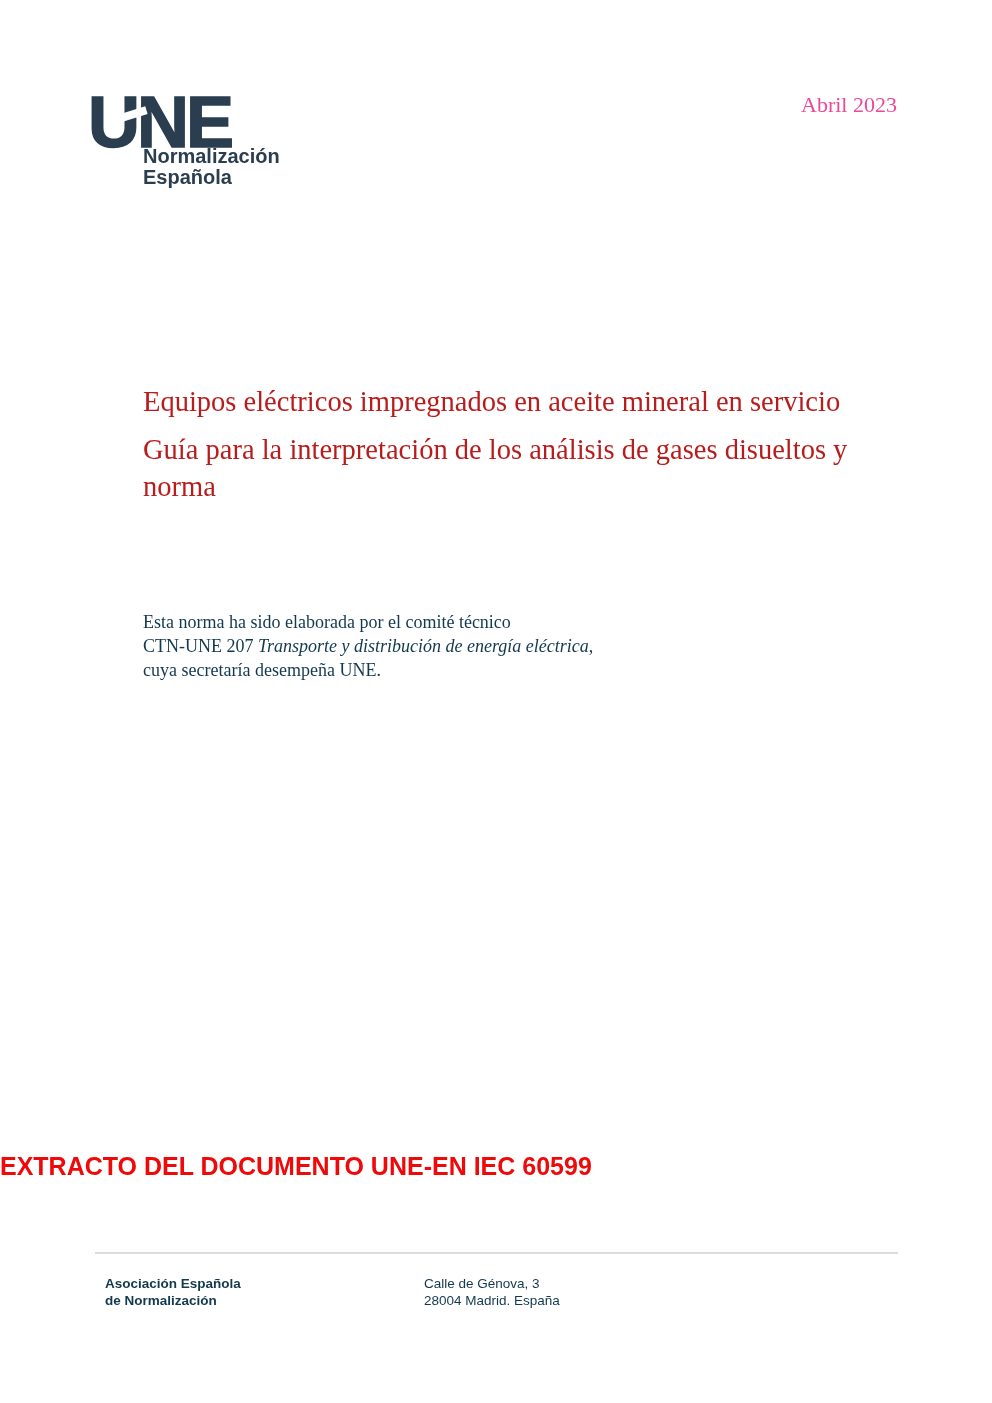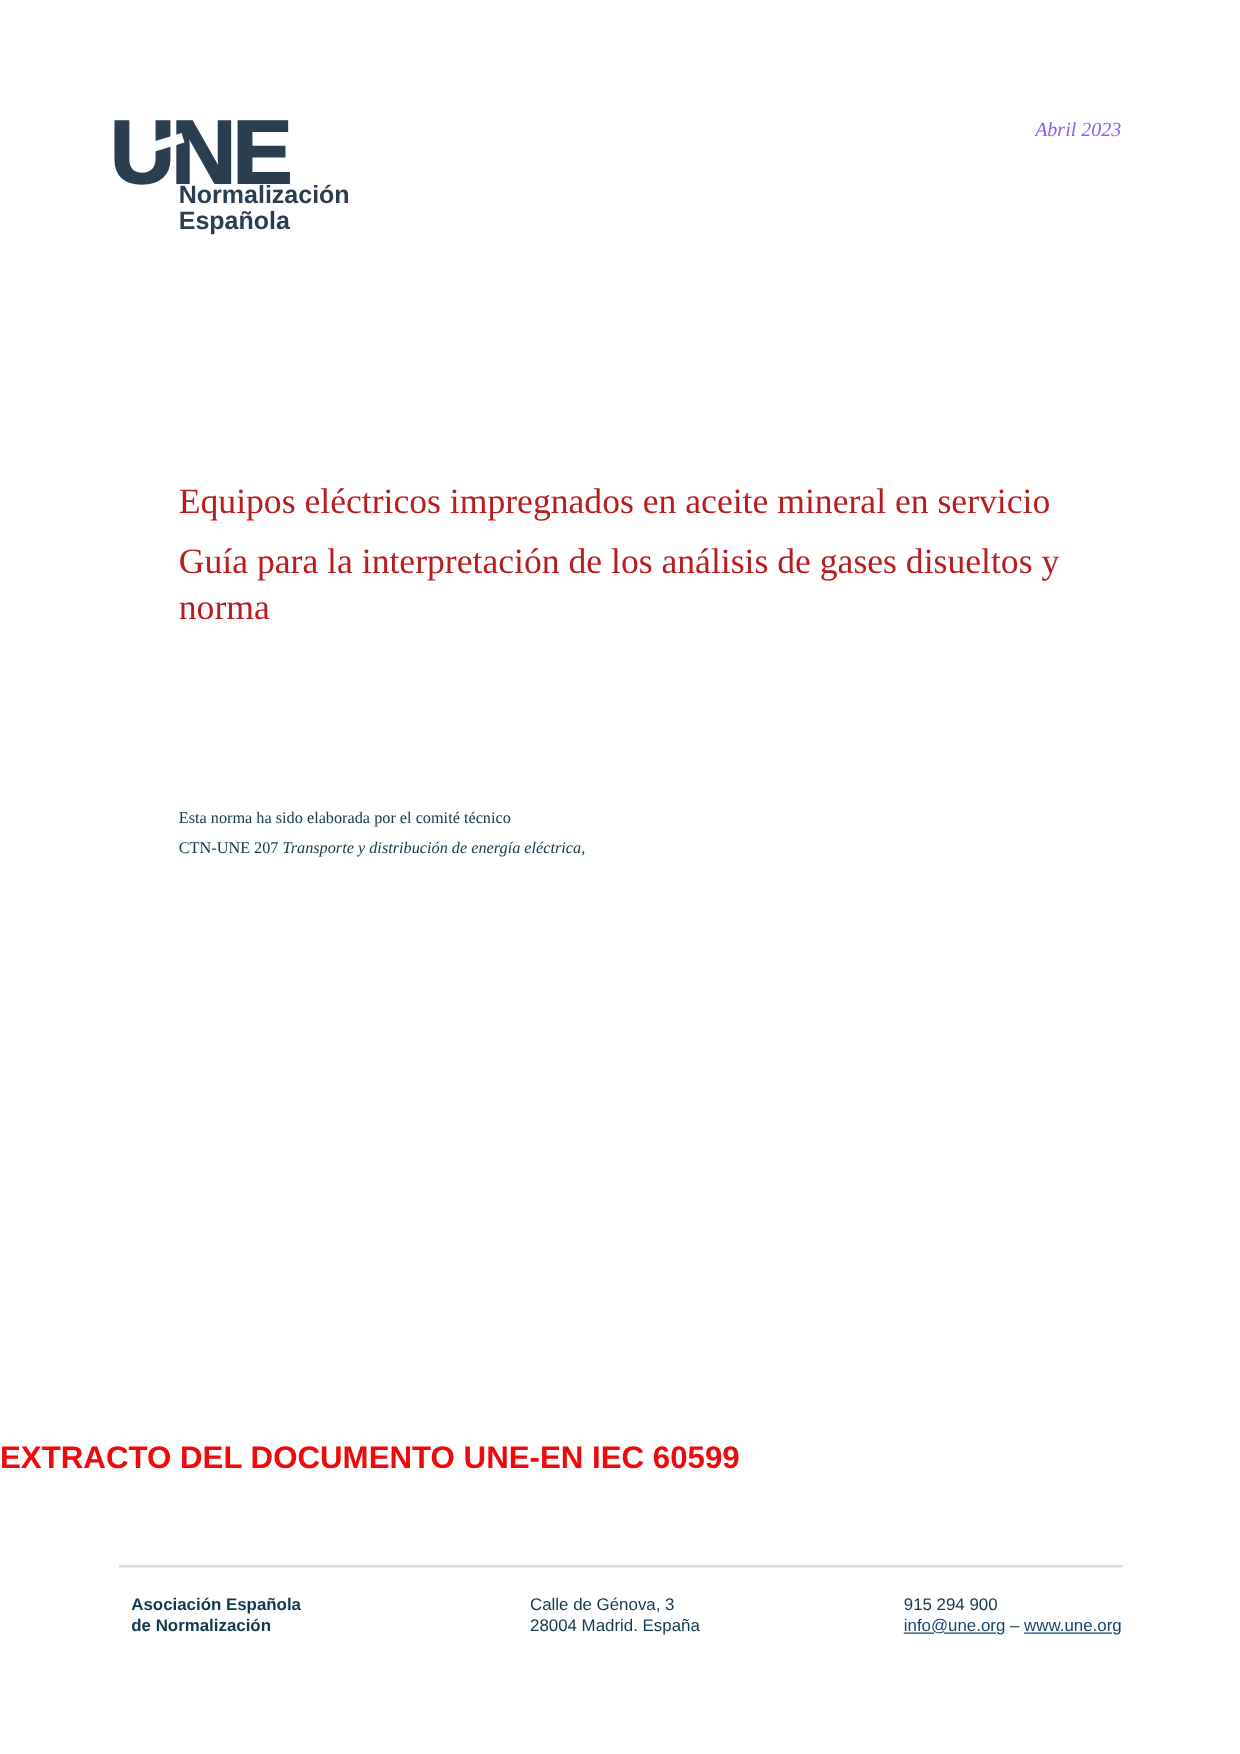--- a/index.html
+++ b/index.html
@@ -63,49 +63,48 @@
     color: #b1b1b1;
   }
   .masthead .doc-code {
     font-size: 37px;
     line-height: 40px;
     font-weight: bold;
     color: #12394e;
     margin-top: 6px;
   }
   .masthead .doc-date {
-    font-size: 16px;
+    font-size: 22px;
     line-height: 22px;
-    color: #8b5cf6;
+    color: #ec4899;
     margin-top: 6px;
-    font-style: italic;
   }
 
   
   .doc-title {
     position: absolute;
     left: 143px;
     top: 383px;
     width: 730px;
     font-family: "Liberation Serif", "DejaVu Serif", serif;
     font-size: 28.5px;
     line-height: 37px;
     color: #b91c1c;
   }
   .doc-title p { margin: 0; }
   .doc-title p + p { margin-top: 11px; }
 
   
   .committee {
     position: absolute;
     left: 143px;
-    top: 642px;
+    top: 610px;
     width: 640px;
     font-family: "Liberation Serif", "DejaVu Serif", serif;
-    font-size: 13px;
+    font-size: 18px;
     line-height: 24px;
     color: #12394e;
   }
   .committee .line { display: block; }
   .committee .italic { font-style: italic; }
 
   
   .extract-notice {
     position: absolute;
     left: 0;
@@ -162,34 +161,31 @@
   </div>
 
   <div class="doc-title">
     <p>Equipos eléctricos impregnados en aceite mineral en servicio</p>
     <p>Guía para la interpretación de los análisis de gases disueltos y norma</p>
   </div>
 
   <div class="committee">
     <span class="line">Esta norma ha sido elaborada por el comité técnico</span>
     <span class="line"><span>CTN-UNE 207 </span><span class="italic">Transporte y distribución de energía eléctrica</span><span>,</span></span>
+    <span class="line">cuya secretaría desempeña UNE.</span>
   </div>
 
   <div class="extract-notice">EXTRACTO DEL DOCUMENTO UNE-EN IEC 60599</div>
 
   <div class="footer-rule"></div>
 
   <div class="footer-col footer-org">
     <span class="row">Asociación Española</span>
     <span class="row">de Normalización</span>
   </div>
 
   <div class="footer-col footer-addr">
     <span class="row">Calle de Génova, 3</span>
     <span class="row">28004 Madrid. España</span>
   </div>
 
-  <div class="footer-col footer-contact">
-    <span class="row">915 294 900</span>
-    <span class="row"><a href="#">info@une.org</a><span> – </span><a href="#">www.une.org</a></span>
-  </div>
 
 </div>
 
 </body></html>

